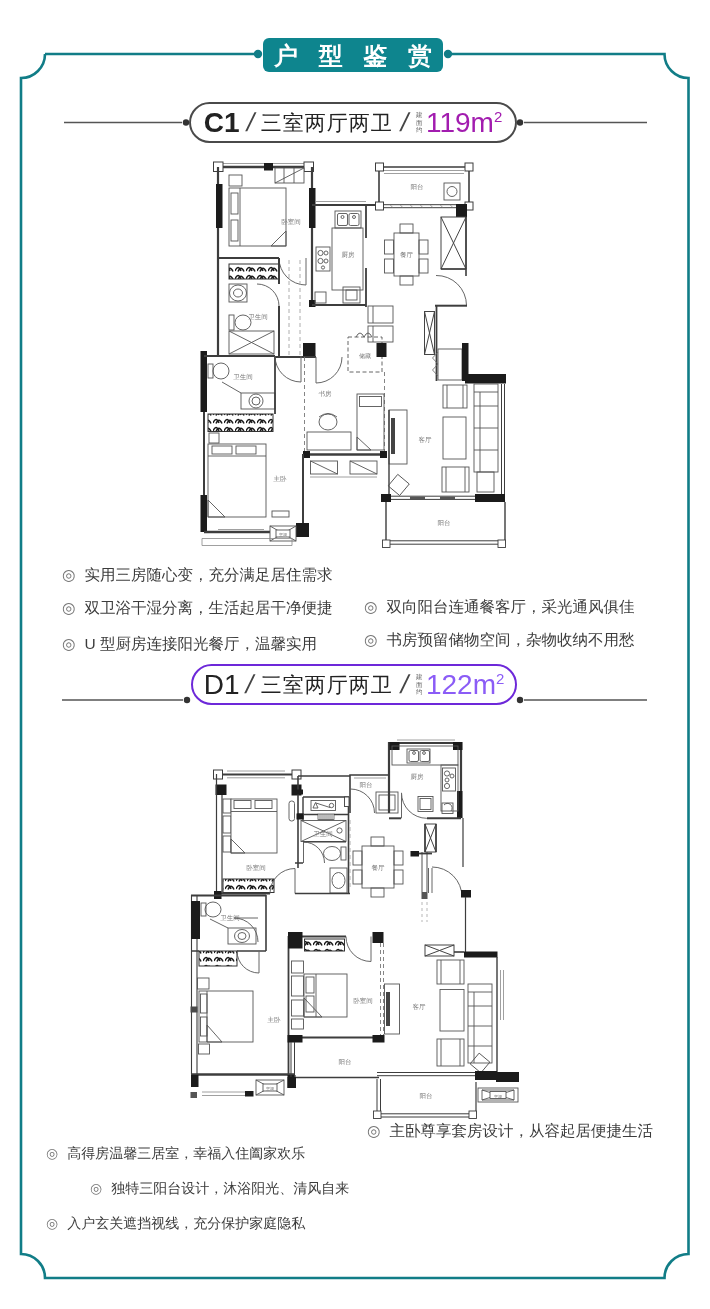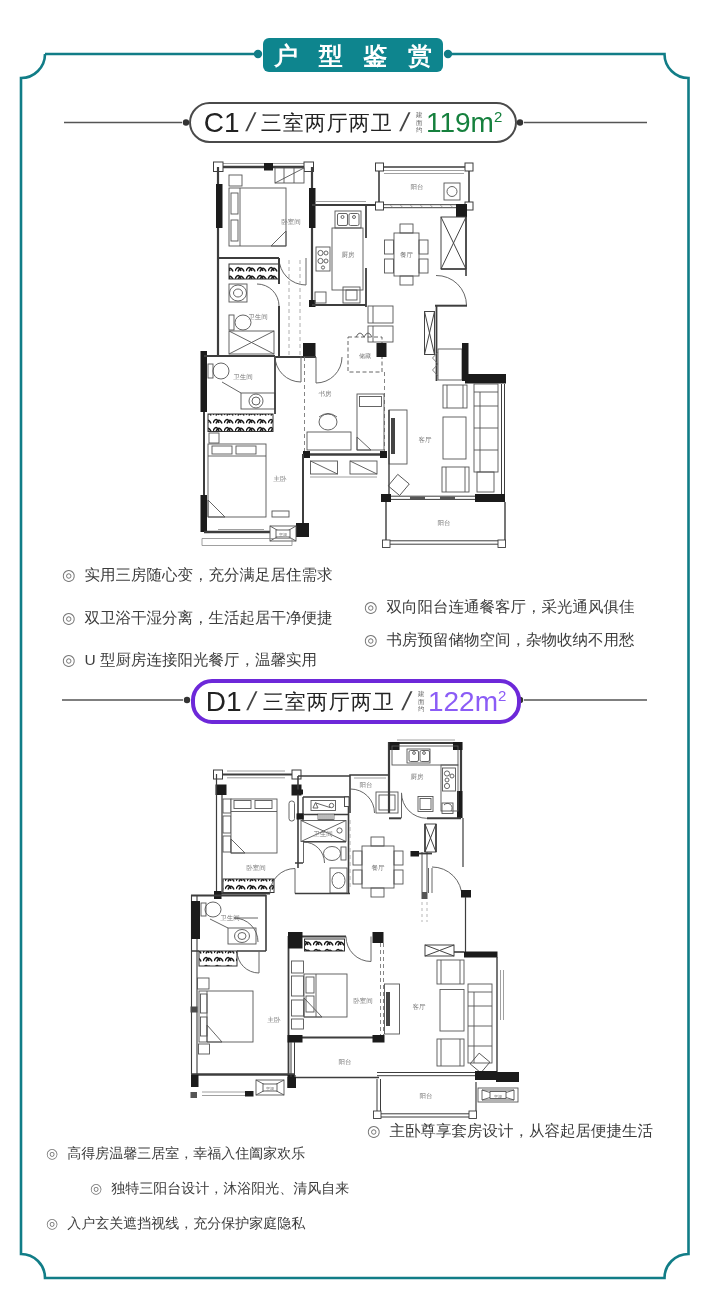--- a/index.html
+++ b/index.html
@@ -26,26 +26,26 @@
   </div>
 
 <svg class="abs" style="left:0;top:0" width="710" height="160" viewBox="0 0 710 160">
   <line x1="64" y1="122.5" x2="182" y2="122.5" stroke="#555" stroke-width="1.4"></line>
   <circle cx="186" cy="122.5" r="3.2" fill="#333"></circle>
   <circle cx="520" cy="122.5" r="3.2" fill="#333"></circle>
   <line x1="524" y1="122.5" x2="647" y2="122.5" stroke="#555" stroke-width="1.4"></line>
 </svg>
 
 <div class="abs" style="left:189px;top:102px;width:324px;height:37px;border:2px solid #4a4a4a;border-radius:21px;background:#fff;display:flex;align-items:center;justify-content:center;">
-  <span style="font-size:28px;color:#222;font-weight:400;">C1</span>
+  <span style="font-size:28px;color:#222;font-weight:700;">C1</span>
   <span style="font-size:26px;color:#444;margin:0 7px;font-weight:300;transform:skewX(-12deg);">/</span>
   <span style="font-size:21px;color:#222;letter-spacing:1px;">三室两厅两卫</span>
   <span style="font-size:26px;color:#444;margin:0 8px;font-weight:300;transform:skewX(-12deg);">/</span>
   <span style="font-size:6.5px;color:#666;width:7px;line-height:7.5px;display:inline-block;margin-right:3px;">建面约</span>
-  <span style="font-size:28px;color:#15803d;font-weight:500;">119m<sup style="font-size:15px;">2</sup></span>
+  <span style="font-size:28px;color:#a21caf;font-weight:500;">119m<sup style="font-size:15px;">2</sup></span>
 </div>
 
 <svg class="abs" style="left:180px;top:160px" width="350" height="400" viewBox="0 0 350 400">
 <defs>
 <pattern id="wav" width="11" height="8" patternUnits="userSpaceOnUse">
   <path d="M0 7 Q3 0 6 7 M3 7.5 Q6 1 9 7.5" stroke="#1a1a1a" stroke-width="1.5" fill="none"></path>
 </pattern>
 <pattern id="hat" width="5" height="5" patternUnits="userSpaceOnUse">
   <path d="M0 5 L5 0" stroke="#777" stroke-width="0.7" fill="none"></path>
 </pattern>
@@ -346,37 +346,37 @@
 <path d="M325 342 V384" stroke-width="1.4"></path>
 <rect x="202.5" y="380" width="7.5" height="7.5" stroke-width="0.9" fill="#fff"></rect>
 <rect x="318" y="380" width="7.5" height="7.5" stroke-width="0.9" fill="#fff"></rect>
 
 <text x="264" y="365" font-size="6.5" fill="#777" stroke="none" text-anchor="middle">阳台</text>
 
 </g>
 </svg>
 
 <div class="abs" style="left:62px;top:565px;width:320px;font-size:15.5px;color:#3c3c3c;line-height:19px;">
-  <div style="margin-bottom:24px;"><span style="color:#777;margin-right:9px;">◎</span>实用三房随心变，充分满足居住需求</div>
-  <div style="margin-bottom:23px;"><span style="color:#777;margin-right:9px;">◎</span>双卫浴干湿分离，生活起居干净便捷</div>
+  <div style="margin-bottom:14px;"><span style="color:#777;margin-right:9px;">◎</span>实用三房随心变，充分满足居住需求</div>
+  <div style="margin-bottom:17px;"><span style="color:#777;margin-right:9px;">◎</span>双卫浴干湿分离，生活起居干净便捷</div>
   <div><span style="color:#777;margin-right:9px;">◎</span>U 型厨房连接阳光餐厅，温馨实用</div>
 </div>
 <div class="abs" style="left:364px;top:565px;width:320px;font-size:15.5px;color:#3c3c3c;line-height:19px;">
   <div style="margin-bottom:14px;margin-top:32px;"><span style="color:#777;margin-right:9px;">◎</span>双向阳台连通餐客厅，采光通风俱佳</div>
   <div><span style="color:#777;margin-right:9px;">◎</span>书房预留储物空间，杂物收纳不用愁</div>
 </div>
 
 <svg class="abs" style="left:0;top:640px" width="710" height="120" viewBox="0 0 710 120">
   <line x1="62" y1="60" x2="183" y2="60" stroke="#555" stroke-width="1.4"></line>
   <circle cx="187" cy="60" r="3.2" fill="#333"></circle>
   <circle cx="520" cy="60" r="3.2" fill="#333"></circle>
   <line x1="524" y1="60" x2="647" y2="60" stroke="#555" stroke-width="1.4"></line>
 </svg>
 
-<div class="abs" style="left:191px;top:679px;width:322px;height:37px;border:4px solid #6d28d9;border-radius:21px;background:#fff;display:flex;align-items:center;justify-content:center;">
+<div class="abs" style="left:191px;top:664px;width:322px;height:37px;border:2px solid #6d28d9;border-radius:21px;background:#fff;display:flex;align-items:center;justify-content:center;">
   <span style="font-size:28px;color:#222;font-weight:500;">D1</span>
   <span style="font-size:26px;color:#444;margin:0 7px;font-weight:300;transform:skewX(-12deg);">/</span>
   <span style="font-size:21px;color:#222;letter-spacing:1px;">三室两厅两卫</span>
   <span style="font-size:26px;color:#444;margin:0 8px;font-weight:300;transform:skewX(-12deg);">/</span>
   <span style="font-size:6.5px;color:#666;width:7px;line-height:7.5px;display:inline-block;margin-right:3px;">建面约</span>
   <span style="font-size:28px;color:#8b5cf6;font-weight:500;">122m<sup style="font-size:15px;">2</sup></span>
 </div>
 
 <svg class="abs" style="left:170px;top:730px" width="370" height="410" viewBox="0 0 370 410">
 <g fill="none" stroke="#3d3d3d" stroke-width="2">

